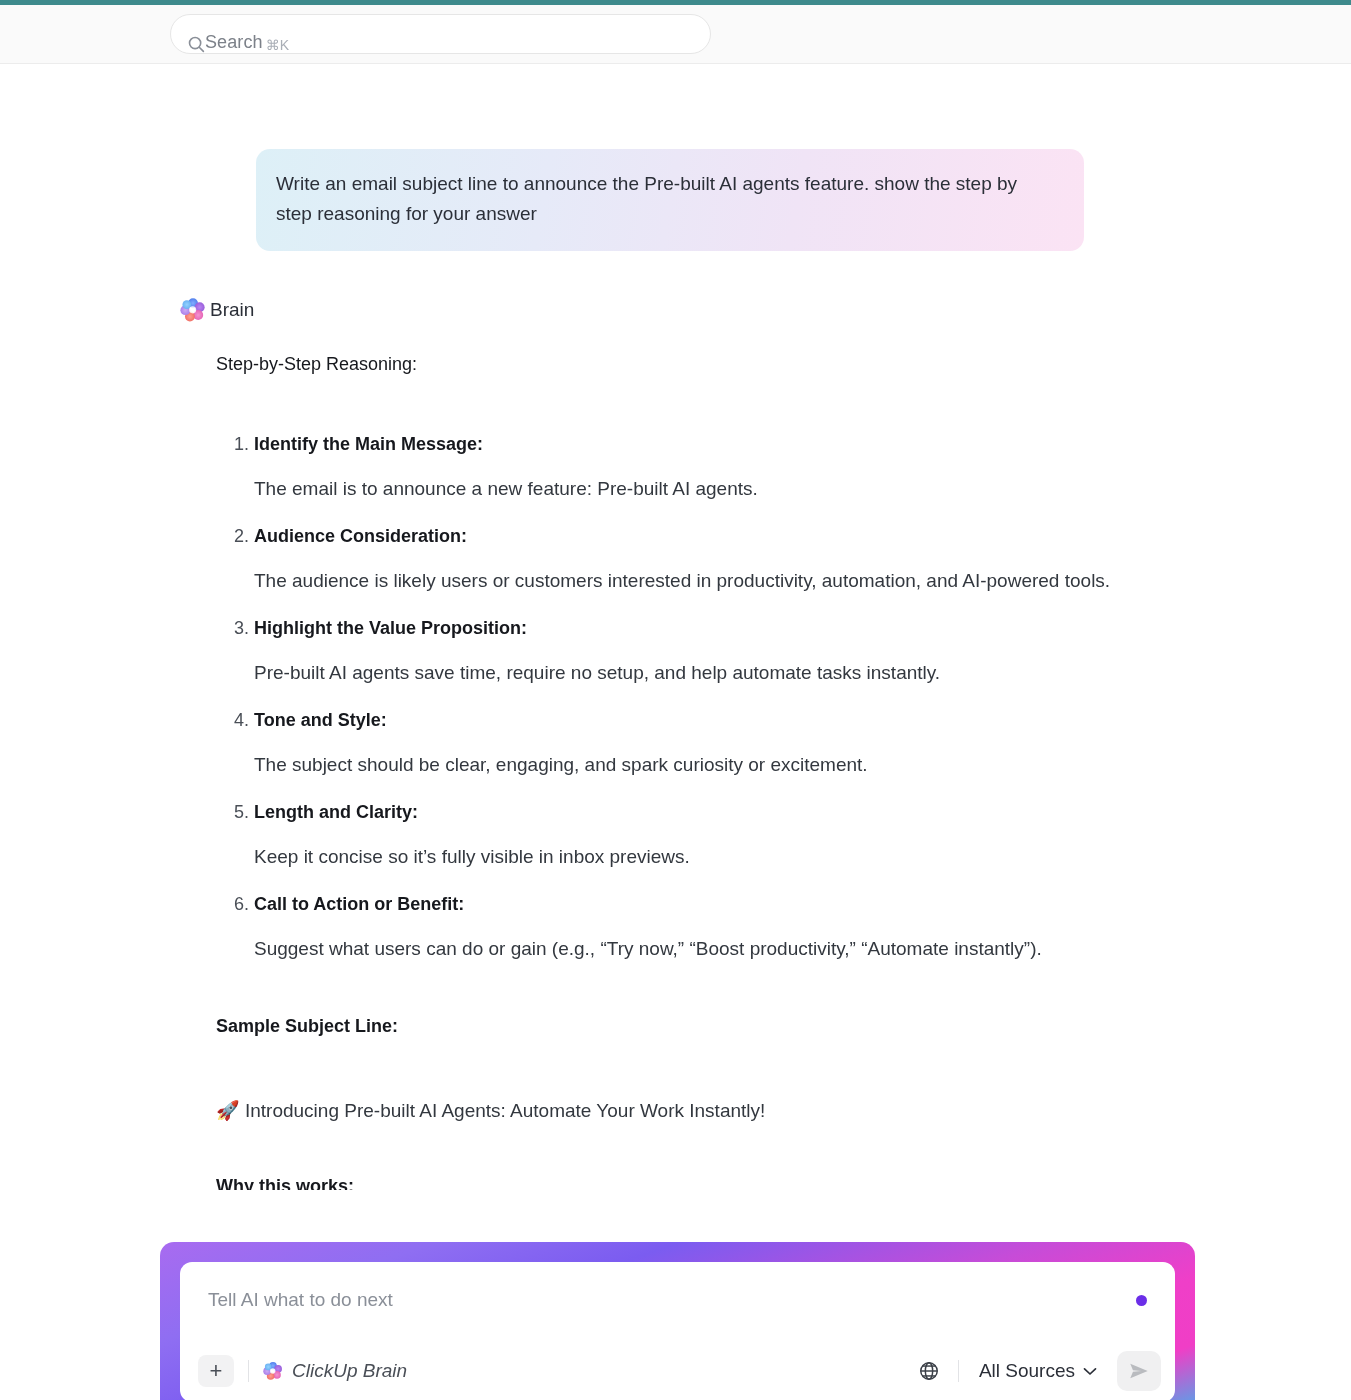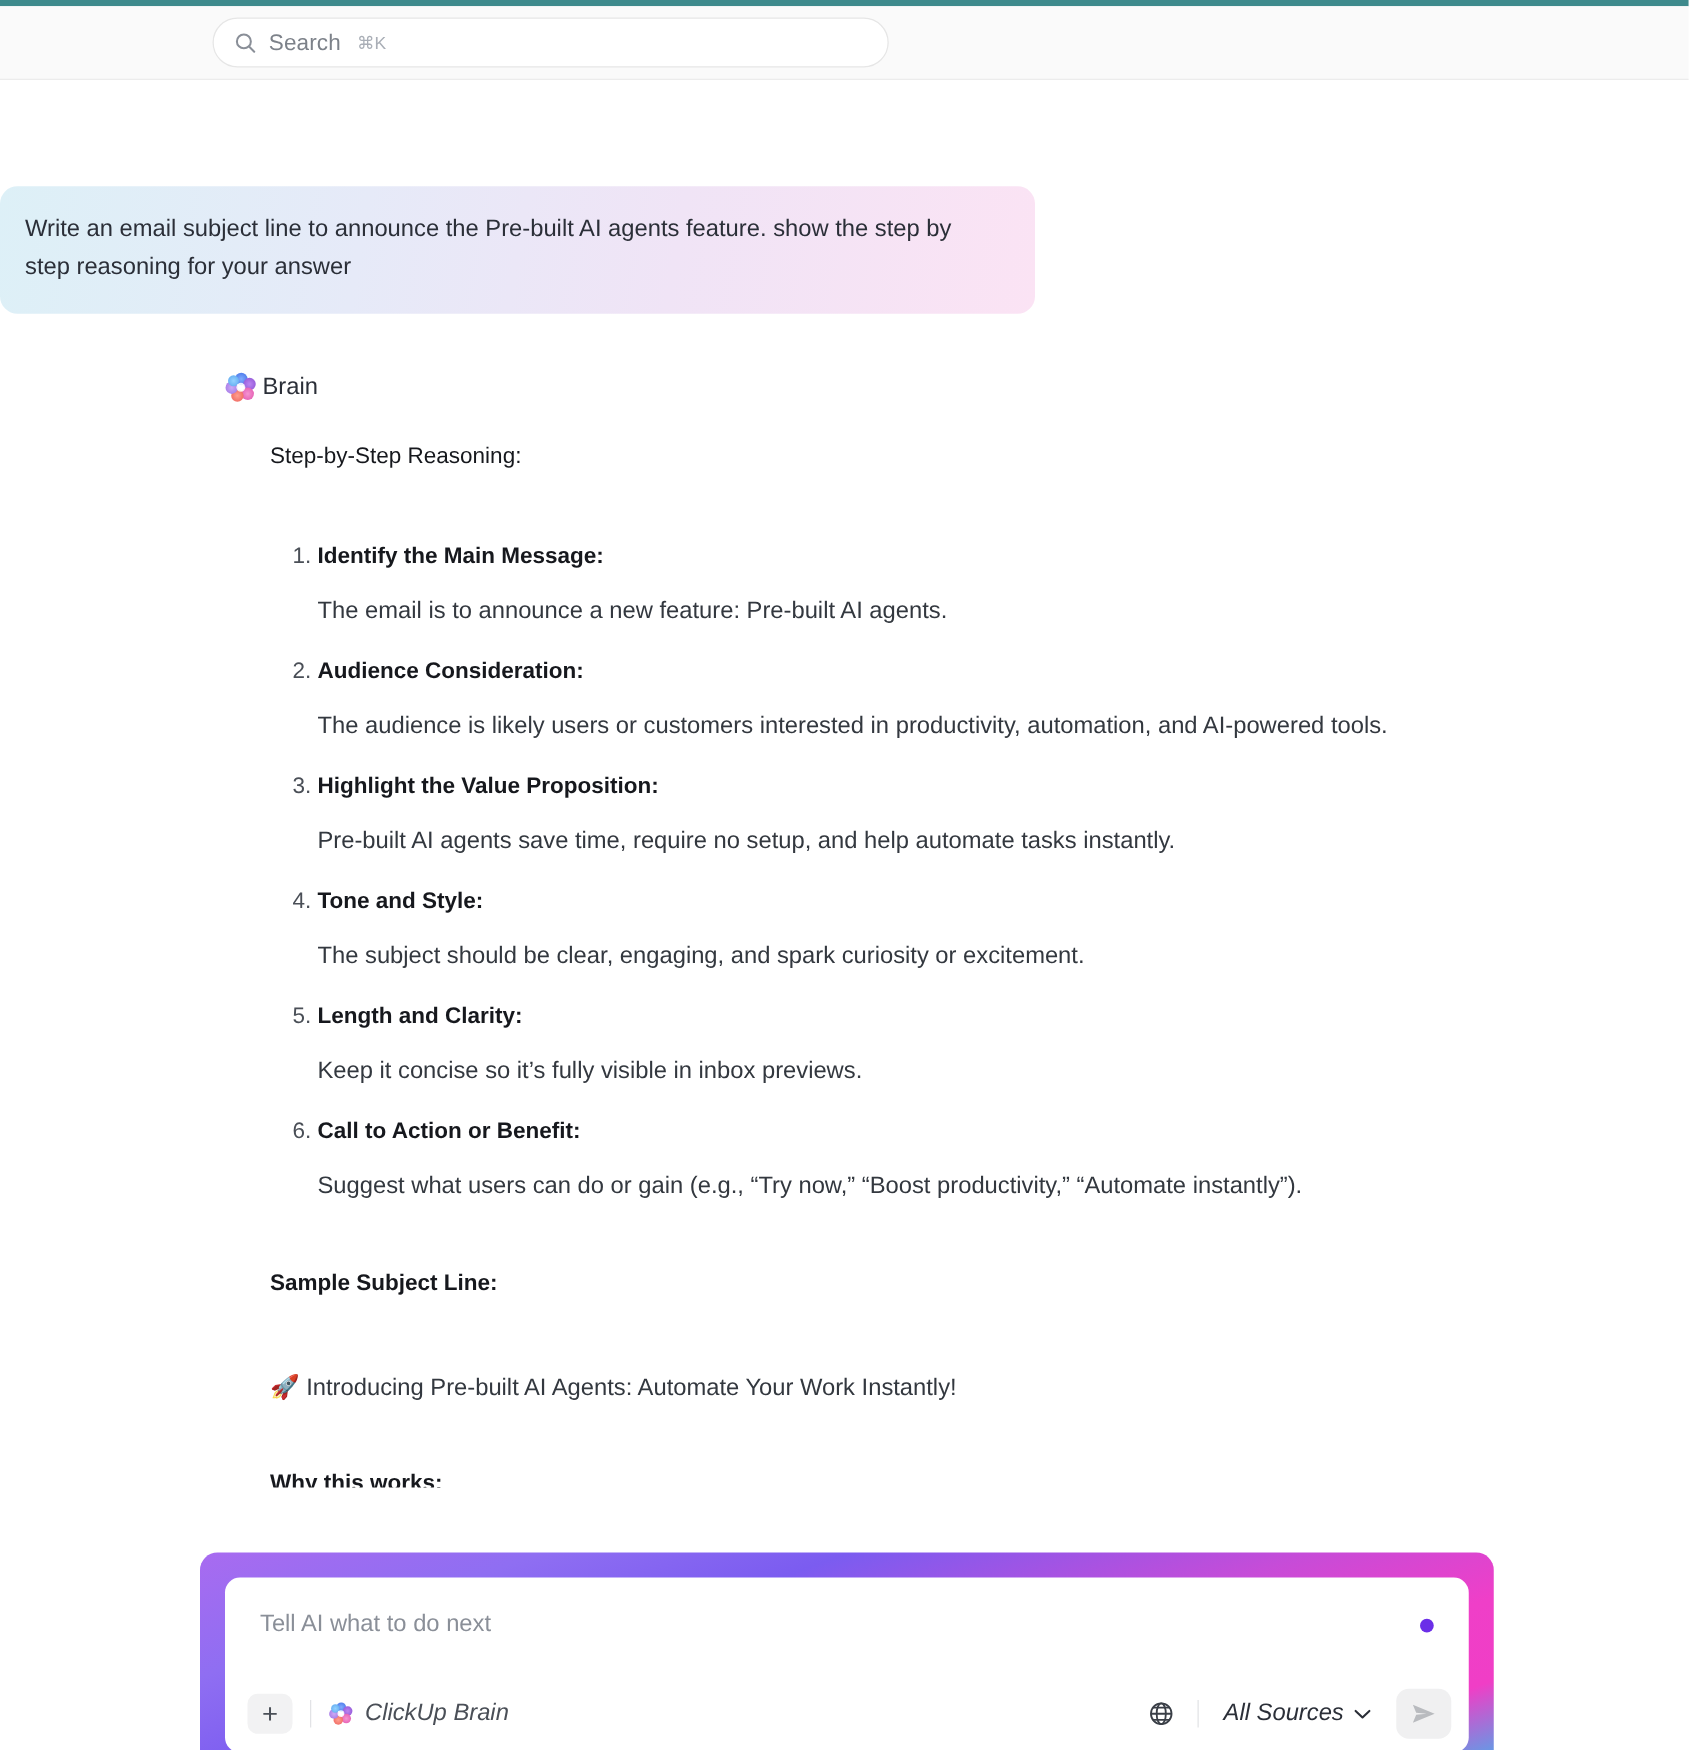--- a/index.html
+++ b/index.html
@@ -24,42 +24,41 @@
     position: absolute; top: 5px; left: 0; width: 1351px; height: 59px;
     background: #fafafa;
     border-bottom: 1px solid #ececec;
   }
   .search-box {
     position: absolute; top: 9px; left: 170px;
     width: 541px; height: 40px;
     background: #ffffff;
     border: 1px solid #e6e6e6;
     border-radius: 20px;
-    display: flex; align-items: center;
+    display: flex; align-items: flex-end;
     padding: 0 16px;
-    gap: 10px;
   }
   .search-icon { width: 18px; height: 18px; flex: 0 0 18px; color: #8a8f98; display:flex; align-items:center; }
   .search-placeholder {
     font-size: 18px; color: #7c8189; letter-spacing: .1px;
   }
   .search-kbd {
     font-size: 14px; color: #a9aeb6; margin-left: 3px;
   }
 
   
   .conversation {
     position: absolute; top: 64px; left: 0; width: 1351px; height: 1168px;
     overflow: hidden;
     background: #ffffff;
   }
 
   .user-row {
     position: absolute; top: 85px; left: 0; width: 1239px;
-    display: flex; 
+    display: flex; justify-content: flex-end;
     padding-right: 155px;
   }
   .user-bubble {
     max-width: 828px;
     background: linear-gradient(100deg, #ddf0f7 0%, #e6eaf8 35%, #f0e4f6 65%, #fbe3f4 100%);
     border-radius: 14px;
     padding: 20px 26px 22px 20px;
     font-size: 19px;
     line-height: 30px;
     color: #2b2f38;
@@ -163,21 +162,20 @@
     display: flex; align-items: center; gap: 0;
   }
   .globe-btn {
     width: 30px; height: 30px; display: flex; align-items: center; justify-content: center;
     color: #3a3f47; cursor: pointer;
   }
   .sources-btn {
     display: flex; align-items: center; gap: 8px;
     font-size: 19px; color: #2b2f38; cursor: pointer;
     padding: 0 6px;
-    font-style: italic;
   }
   .chev { width: 14px; height: 9px; display: block; }
   .send-btn {
     width: 44px; height: 40px; border-radius: 10px;
     background: #f0f0f1;
     display: flex; align-items: center; justify-content: center;
     margin-left: 14px; border: none; cursor: pointer;
   }
 
   

